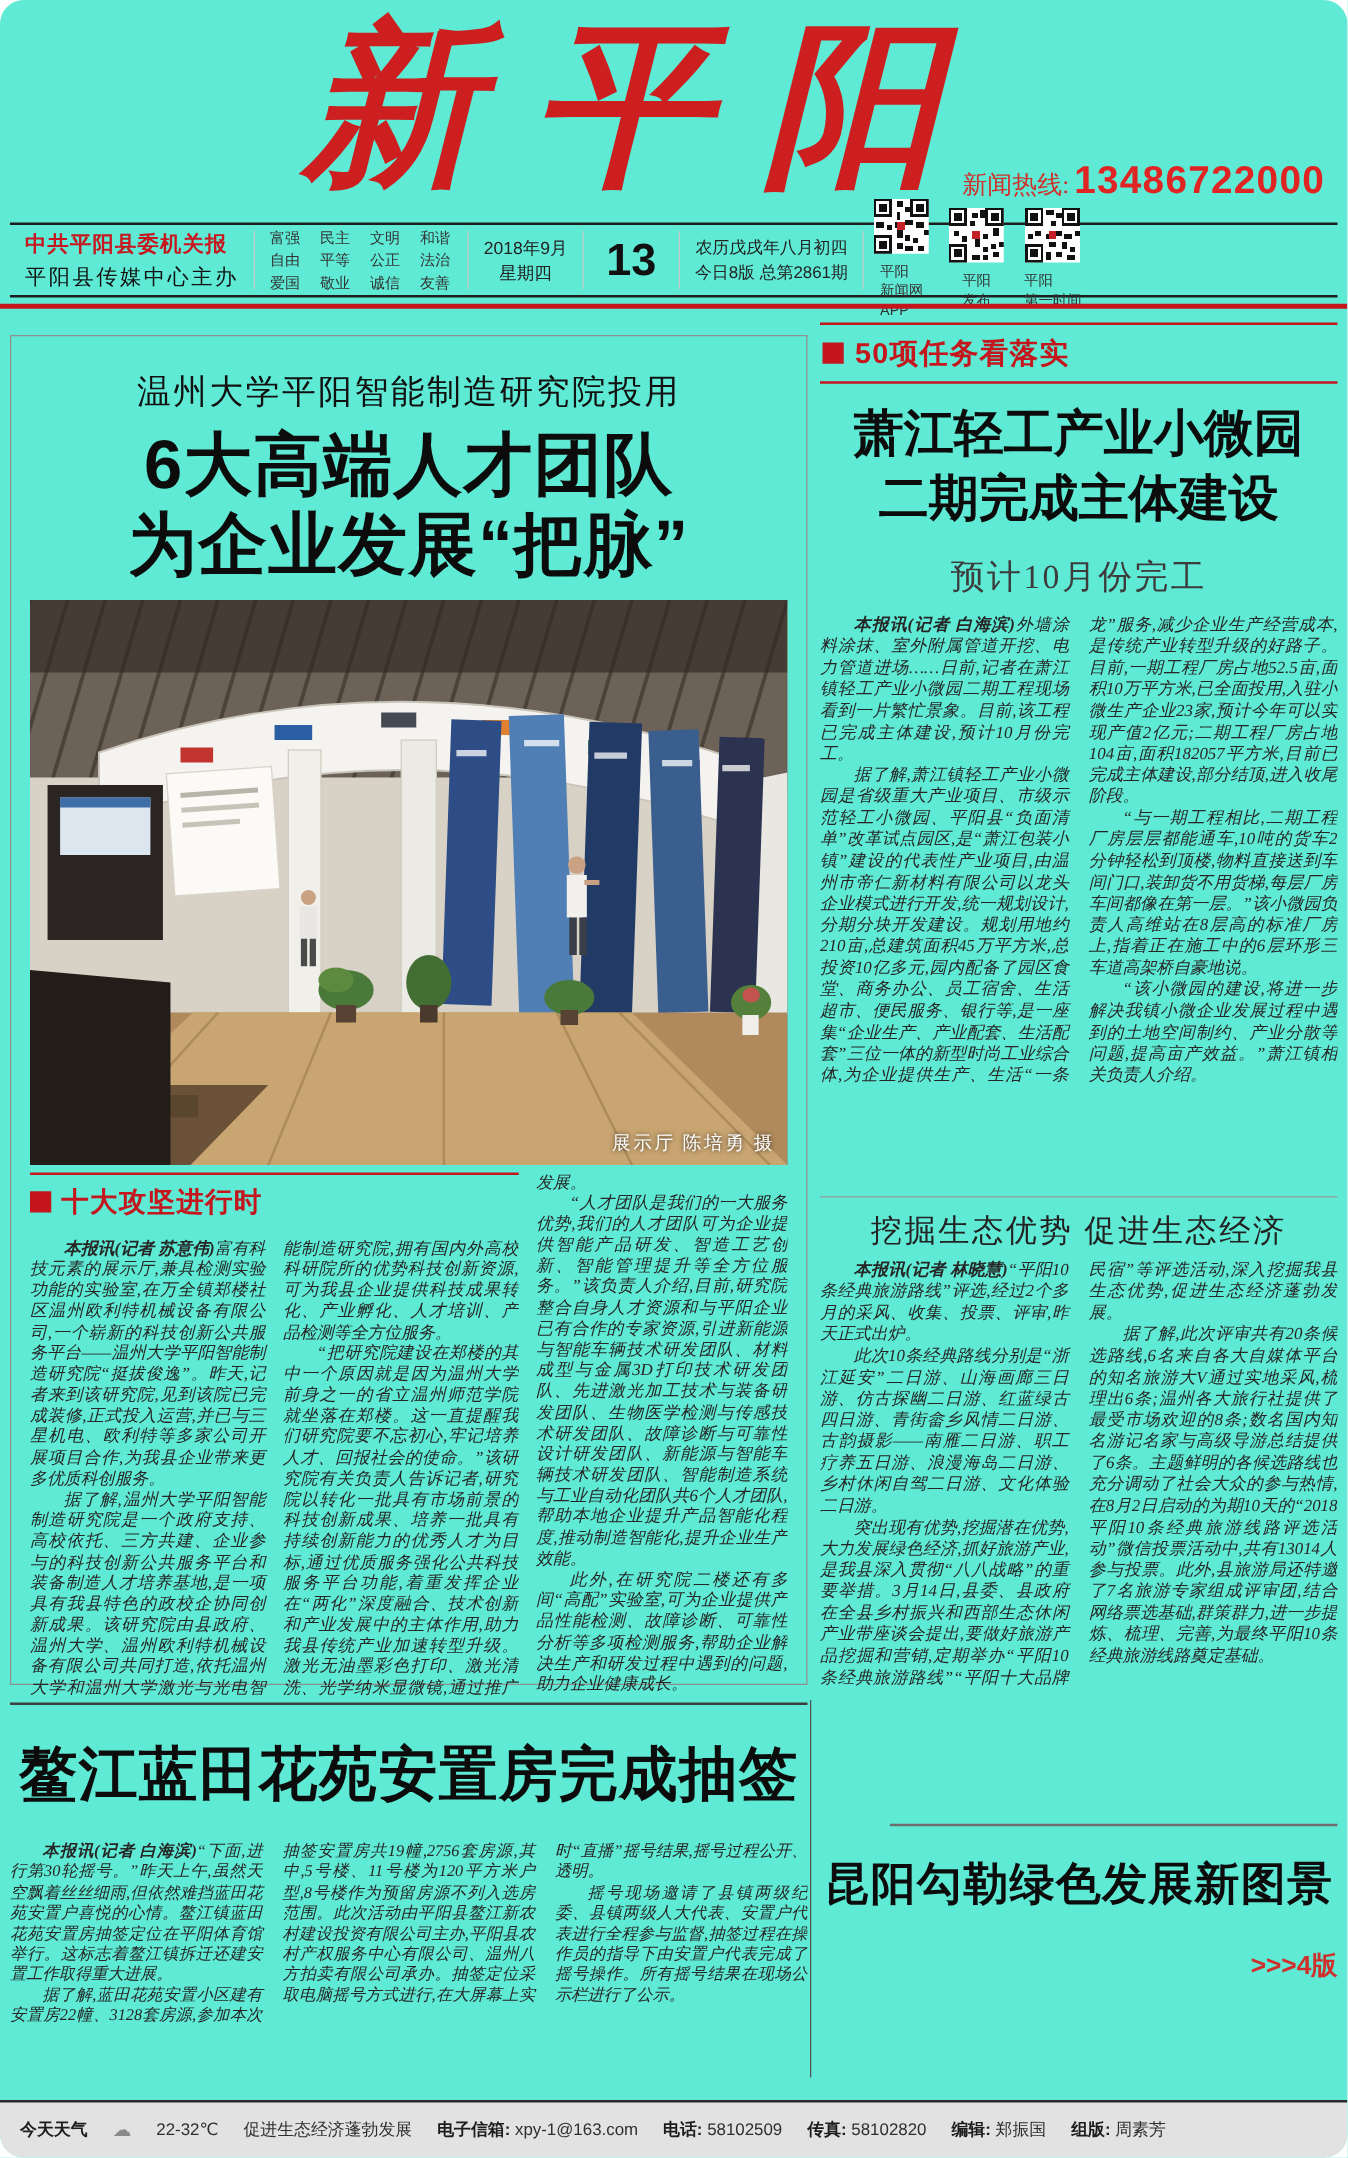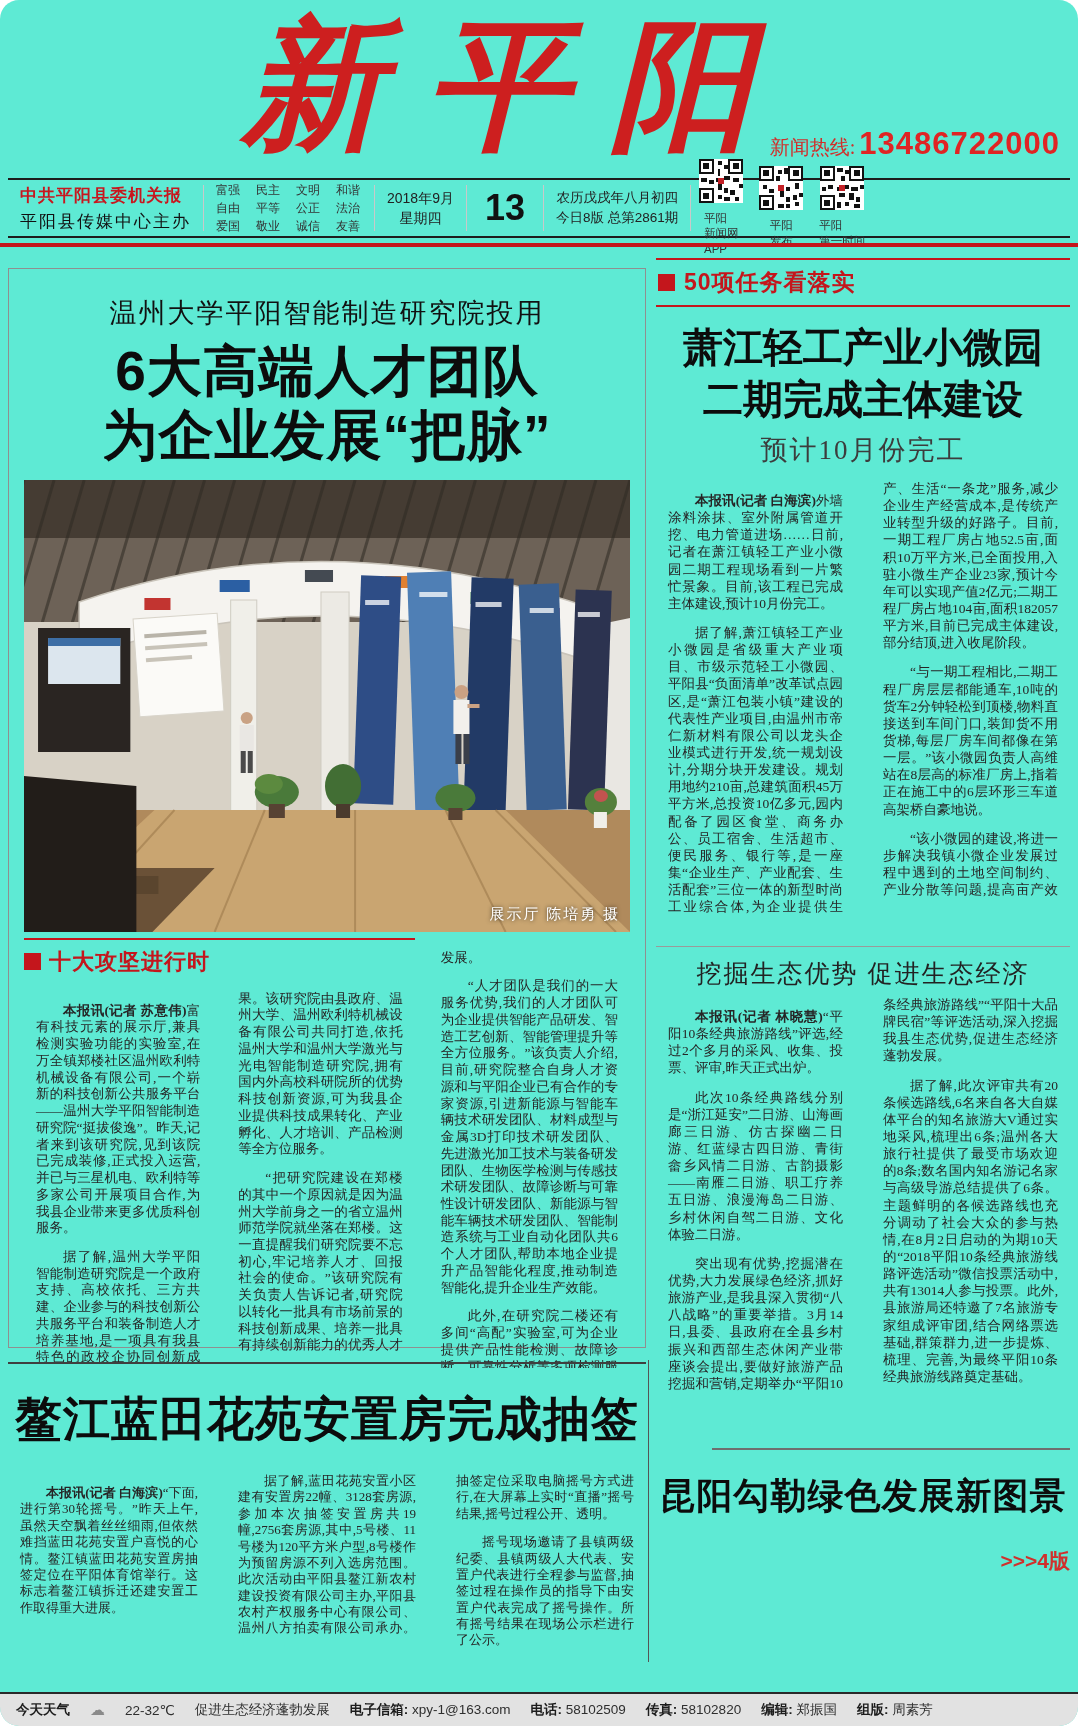--- a/index.html
+++ b/index.html
@@ -49,57 +49,57 @@
     text-shadow:0 0 4px rgba(0,0,0,.8);letter-spacing:2px;}
   .main-body{display:flex;gap:14px;margin-top:6px;}
   .left2{width:66%;}
   .band{border-top:2px solid #c4161c;padding-top:7px;display:flex;align-items:center;gap:8px;margin-bottom:14px;}
   .red-sq{width:17px;height:17px;background:#c4161c;flex:0 0 auto;}
   .band-label{color:#c4161c;font-weight:bold;font-size:22px;
     font-family:"Liberation Sans","DejaVu Sans",sans-serif;letter-spacing:1px;}
   .twocol{columns:2;column-gap:14px;font-size:13.5px;line-height:1.24;color:#262626;
     height:376px;overflow:hidden;text-align:justify;}
   .col3{width:34%;font-size:13.5px;line-height:1.24;color:#262626;height:430px;overflow:hidden;text-align:justify;}
-  .para{margin:12px;text-indent:2em;}
+  .para{margin:0;text-indent:2em;font-style:italic;}
   .para b{font-weight:bold;}
 
   
   .rule-aojiang{position:absolute;top:1362px;left:8px;width:638px;height:2px;background:#3f3f3f;}
   .aojiang{position:absolute;top:1372px;left:8px;width:638px;height:312px;}
   .aojiang-headline{text-align:center;font-size:47px;font-weight:900;color:#0c0c0c;margin-top:16px;
     font-family:"Liberation Sans","DejaVu Sans",sans-serif;letter-spacing:1px;}
   .aojiang-body{margin-top:22px;columns:3;column-gap:16px;font-size:13px;line-height:1.26;
     height:196px;overflow:hidden;text-align:justify;color:#262626;}
 
   
   .right-col{position:absolute;top:258px;left:656px;width:414px;}
   .band50{border-top:2px solid #c4161c;border-bottom:2px solid #c4161c;padding:7px 4px 7px 2px;
     display:flex;align-items:center;gap:9px;}
   .band50 .band-label{font-size:23px;}
   .r-headline{text-align:center;font-size:40px;font-weight:900;color:#0c0c0c;line-height:1.3;margin-top:14px;
     font-family:"Liberation Sans","DejaVu Sans",sans-serif;}
-  .r-sub{text-align:center;font-size:27px;color:#3c3c3c;margin:7px 0 12px 0;letter-spacing:2px;}
+  .r-sub{text-align:center;font-size:27px;color:#3c3c3c;margin:18px 0 12px 0;letter-spacing:2px;}
   .rbody{columns:2;column-gap:16px;font-size:13.5px;line-height:1.27;color:#262626;
     text-align:justify;overflow:hidden;}
   .rbody1{height:452px;}
   .rule-thin{border-top:1px solid #9a9a9a;margin:14px 0 10px 0;}
   .r-kicker{text-align:center;font-size:25px;color:#222;letter-spacing:2px;margin:4px 0 6px 0;
     font-family:"Liberation Sans","DejaVu Sans",sans-serif;}
   .r-headline2{text-align:center;font-size:42px;font-weight:900;color:#0c0c0c;line-height:1.25;
     margin-bottom:12px;font-family:"Liberation Sans","DejaVu Sans",sans-serif;}
   .rbody2{height:436px;}
   .rule-kunyang{border-top:2px solid #6e6e6e;margin:16px 0 0 56px;}
   .kunyang-headline{text-align:center;font-size:36px;font-weight:900;color:#0c0c0c;margin-top:22px;
     font-family:"Liberation Sans","DejaVu Sans",sans-serif;letter-spacing:1px;}
   .more-link{text-align:right;color:#d0302c;font-size:21px;font-weight:bold;margin-top:26px;
     font-family:"Liberation Sans","DejaVu Sans",sans-serif;}
   .vdivider{position:absolute;top:1360px;left:648px;width:1px;height:302px;background:#555;}
 
   
-  .footer{position:absolute;left:0;bottom:0;width:1078px;height:34px;background:#e2e2e2;
+  .footer{position:absolute;left:0;bottom:0;width:1078px;height:46px;background:#e2e2e2;
     border-top:2px solid #2a2a2a;display:flex;align-items:center;gap:20px;padding:0 16px;
     box-sizing:border-box;font-size:13.5px;color:#2e2e2e;white-space:nowrap;
     font-family:"Liberation Sans","DejaVu Sans",sans-serif;}
   .footer b{font-weight:bold;color:#1c1c1c;}
   .weather-glyph{color:#8a8a8a;font-size:15px;}
 </style>
 </head>
 <body>
 
 <div class="page">

